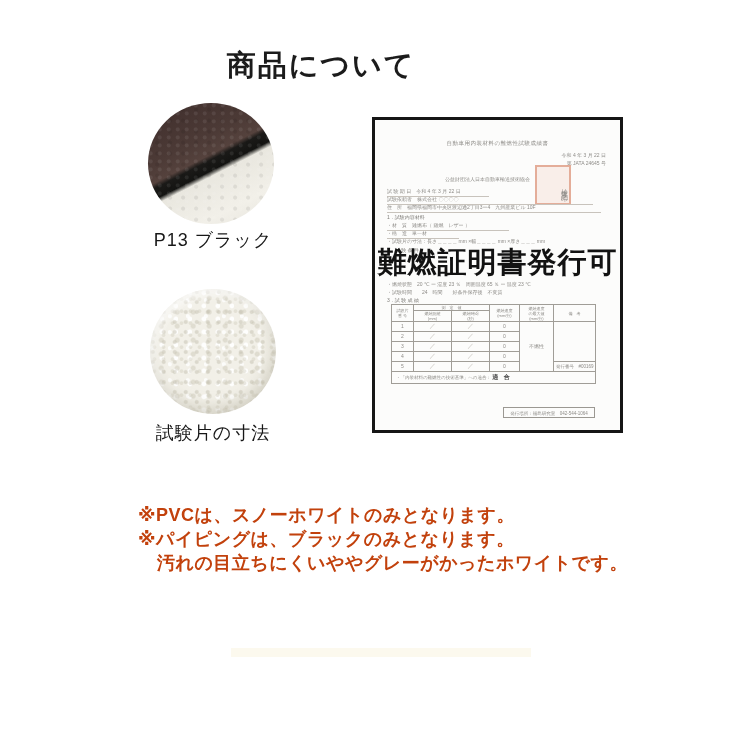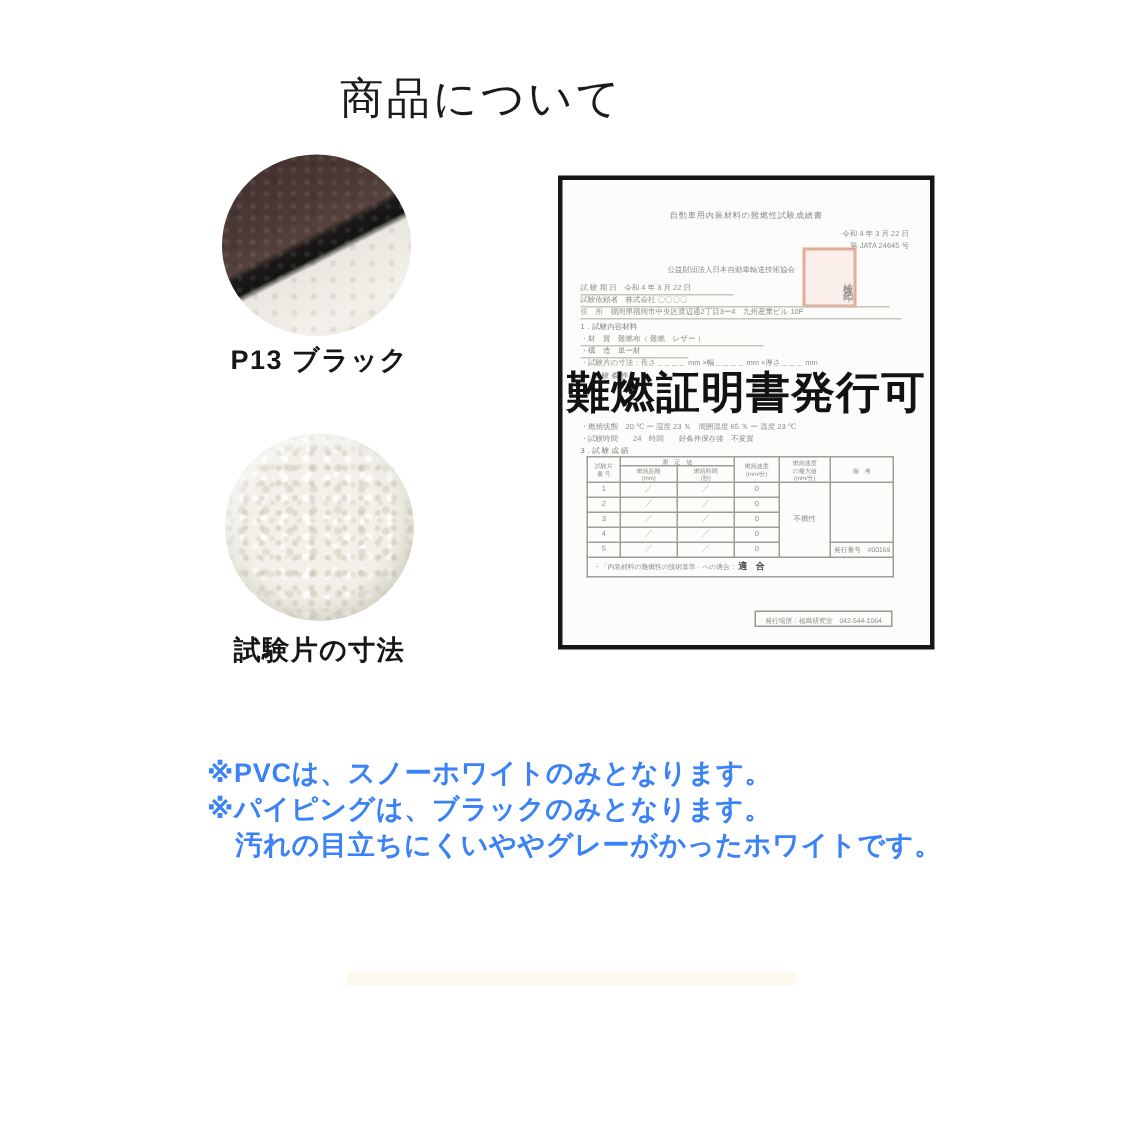--- a/index.html
+++ b/index.html
@@ -3,21 +3,21 @@
 <meta charset="utf-8">
 <style>
   html,body{margin:0;padding:0;}
   body{
     width:750px;height:750px;position:relative;background:#ffffff;
     font-family:"Liberation Sans","DejaVu Sans",sans-serif;overflow:hidden;color:#161616;
   }
   
   .page-title{
     position:absolute;top:46px;left:0;width:642px;text-align:center;
-    font-size:29px;font-weight:normal;letter-spacing:2px;color:#1b1b1b;
+    font-size:29px;font-weight:bold;letter-spacing:2px;color:#1b1b1b;
   }
   
   .swatch{position:absolute;border-radius:50%;}
   #swatch-black{
     left:148px;top:103px;width:126px;height:121px;
     background:linear-gradient(153deg,
       #3f2e2c 0%, #4c3a36 34%, #55423d 45%,
       #1b1a18 48%, #141412 54%,
       #e9e7df 57%, #f2f0e9 80%, #e6e4dc 100%);
   }
@@ -34,21 +34,21 @@
     background-image:
       radial-gradient(circle at 25% 30%, rgba(196,192,176,.50) 0 1.3px, transparent 2.6px),
       radial-gradient(circle at 70% 65%, rgba(201,197,181,.45) 0 1.8px, transparent 3.2px),
       radial-gradient(circle at 50% 85%, rgba(206,202,186,.40) 0 1.3px, transparent 2.4px),
       radial-gradient(circle at 85% 30%, rgba(255,255,255,.90) 0 1.8px, transparent 3.0px),
       radial-gradient(circle at 10% 70%, rgba(255,255,255,.80) 0 1.5px, transparent 2.6px);
     background-size:11px 10px,16px 14px,9px 12px,14px 13px,18px 16px;
     box-shadow:inset -3px -6px 14px rgba(188,184,168,.55), inset 3px 5px 10px rgba(255,255,255,.85);
   }
   .swatch-label{
-    position:absolute;width:200px;text-align:center;font-weight:bold;
+    position:absolute;width:200px;text-align:center;font-weight:normal;
     font-size:18px;line-height:23px;color:#171717;letter-spacing:1px;white-space:nowrap;
   }
   #label-black{left:113px;top:229px;}
   #label-white{left:113px;top:422px;}
   
   #certificate{
     position:absolute;left:372px;top:117px;width:251px;height:316px;
     background:#fcfcfb;border:3px solid #161616;box-sizing:border-box;
   }
   #certificate .c{position:absolute;color:#8e8c88;white-space:nowrap;}
@@ -96,21 +96,21 @@
   #cert-table .issue-cell{font-size:4.5px;text-align:left;padding-left:2px;}
   #cert-table .tfoot-cell{text-align:left;padding:1px 0 1px 4px;font-size:4.5px;}
   #cert-table .tfoot-value{font-size:6px;font-weight:bold;color:#4a4a4a;letter-spacing:2px;}
   #cert-issue-box{
     top:287px;left:128px;width:92px;height:11px;line-height:11px;
     border:1px solid #9b9892;font-size:4.5px;text-align:center;box-sizing:border-box;
   }
   
   #notes{
     position:absolute;left:138px;top:503px;
-    font-size:18px;font-weight:bold;color:#3b82f6;
+    font-size:18px;font-weight:bold;color:#c2410c;
     line-height:24.2px;letter-spacing:.5px;white-space:nowrap;
   }
   .note.indent{padding-left:19px;}
   
   #faint-band{position:absolute;left:231px;top:648px;width:300px;height:9px;background:#fcf9ee;}
 </style>
 </head>
 <body>
 
 <div class="page-title">商品について</div>

